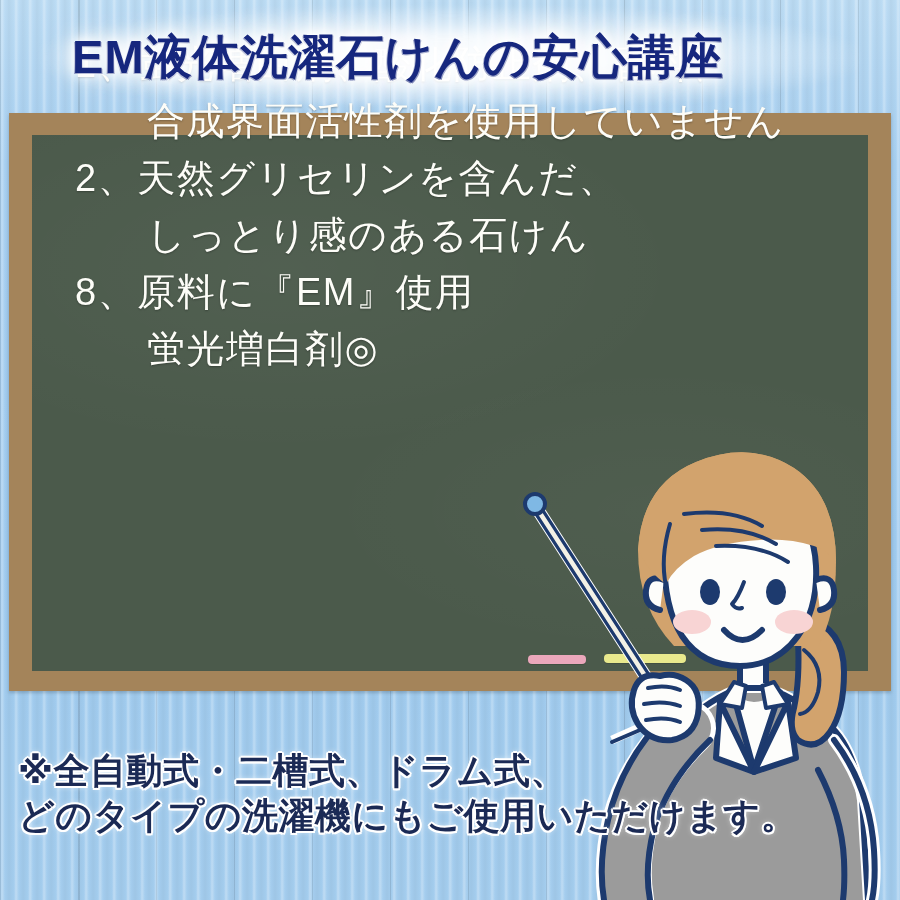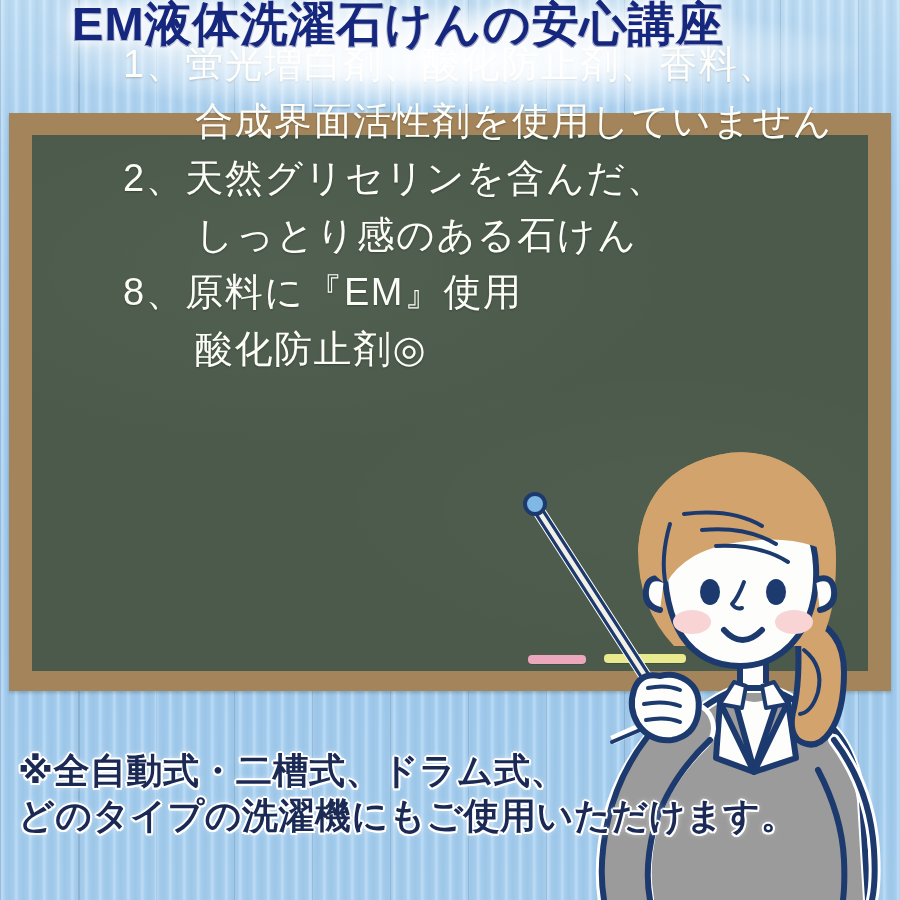--- a/index.html
+++ b/index.html
@@ -24,21 +24,21 @@
         rgba(0,0,0,0.10) 1.5px,
         rgba(0,0,0,0.00) 1.5px,
         rgba(0,0,0,0.00) 78px
       ),
       linear-gradient(to bottom,#bcdcf4 0%,#a7cff0 18%,#9fcaee 60%,#a4cdee 100%);
   }
 
   
   #title-band{
     position:absolute;left:0;top:0;width:796px;height:112px;
-    display:flex;align-items:flex-start;justify-content:center;
+    display:flex;align-items:center;justify-content:center;
     z-index:6;
   }
   #title-glow{
     position:absolute;left:40px;top:8px;width:820px;height:96px;
     background:radial-gradient(ellipse 52% 58% at 50% 52%,
       rgba(255,255,255,0.96) 0%,
       rgba(255,255,255,0.88) 38%,
       rgba(255,255,255,0.42) 66%,
       rgba(255,255,255,0.0) 100%);
     filter:blur(3px);
@@ -65,21 +65,20 @@
   #board-inner{
     position:absolute;left:23px;top:22px;right:23px;bottom:20px;
     background:#4b5a4b;
     background-image:
       radial-gradient(ellipse 70% 50% at 30% 25%,rgba(255,255,255,0.035),rgba(0,0,0,0) 70%),
       radial-gradient(ellipse 60% 40% at 75% 70%,rgba(255,255,255,0.025),rgba(0,0,0,0) 70%);
   }
   #board-lines{
     position:absolute;left:75px;top:36px;right:20px;bottom:20px;
     z-index:3;
-    margin-left:48px;
   }
   .bline{
     color:#fdfdf8;
     font-size:38px;
     line-height:57px;
     letter-spacing:1.5px;
     white-space:nowrap;
     text-shadow:0 1px 2px rgba(0,0,0,0.28);
   }
   .bline.indent{padding-left:72px;}
@@ -122,21 +121,21 @@
   <div id="board-frame">
     <div id="board-inner"></div>
   </div>
 
   <div id="board-lines">
     <div class="bline">1、蛍光増白剤、酸化防止剤、香料、</div>
     <div class="bline indent">合成界面活性剤を使用していません</div>
     <div class="bline">2、天然グリセリンを含んだ、</div>
     <div class="bline indent">しっとり感のある石けん</div>
     <div class="bline">8、原料に『EM』使用</div>
-    <div class="bline indent">酸化防止剤◎</div>
+    <div class="bline indent">蛍光増白剤◎</div>
   </div>
 
   <div class="chalk" id="chalk-pink"></div>
   <div class="chalk" id="chalk-yellow"></div>
 
   <div id="teacher">
     <svg viewBox="0 0 412 460" xmlns="http://www.w3.org/2000/svg">
       <defs>
         <style>
           .ol{stroke:#1d3a6e;stroke-width:6;stroke-linecap:round;stroke-linejoin:round;fill:none;}

